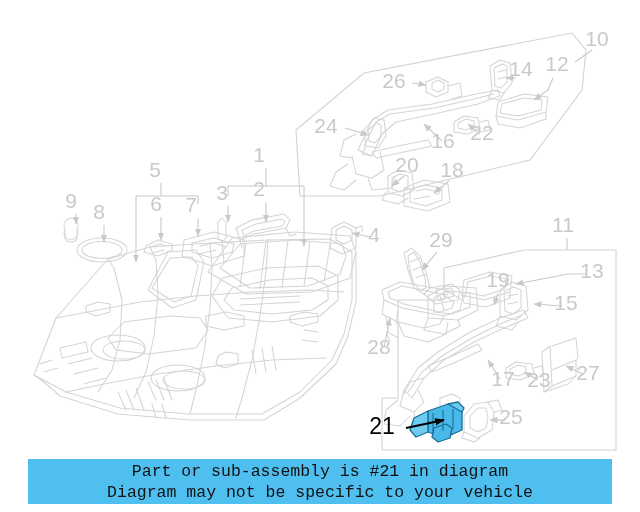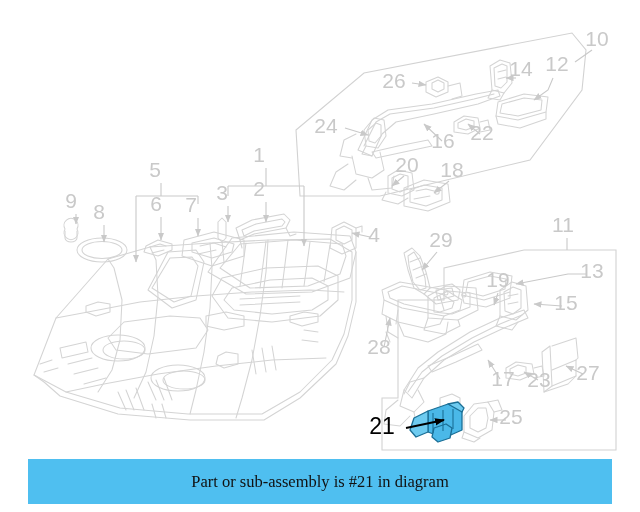--- a/index.html
+++ b/index.html
@@ -31,21 +31,21 @@
 
   #banner{
     position:absolute;left:28px;top:459px;width:584px;height:45px;
     background:#4fbff0;
     display:flex;flex-direction:column;
     align-items:center;justify-content:center;
     box-sizing:border-box;
   }
   #banner .bline{
     color:#111;font-size:16.5px;line-height:21px;
-    font-family:Liberation Serif, serif;
+    font-family:Liberation Mono, monospace;
     white-space:nowrap;
   }
 </style>
 </head>
 <body>
 
 <div id="stage">
 
   <svg id="svgroot" viewBox="0 0 640 512">
     <defs>
@@ -376,15 +376,16 @@
         <text x="539" y="387" class="callout-text" text-anchor="middle">23</text>
         <text x="511" y="424" class="callout-text" text-anchor="middle">25</text>
         <text x="588" y="380" class="callout-text" text-anchor="middle">27</text>
         <text x="379" y="354" class="callout-text" text-anchor="middle">28</text>
         <text x="441" y="247" class="callout-text" text-anchor="middle">29</text>
       </g>
   </svg>
 
   <div id="banner">
     <div class="bline">Part or sub-assembly is #21 in diagram</div>
+    <div class="bline">Diagram may not be specific to your vehicle</div>
   </div>
 
 </div>
 
 </body></html>

